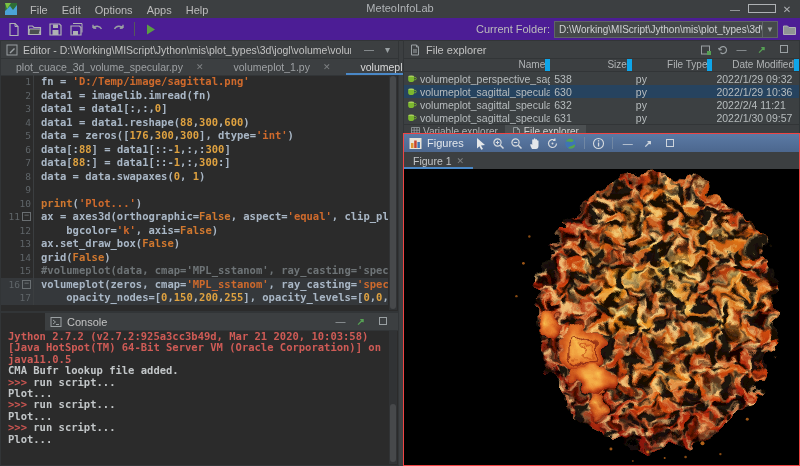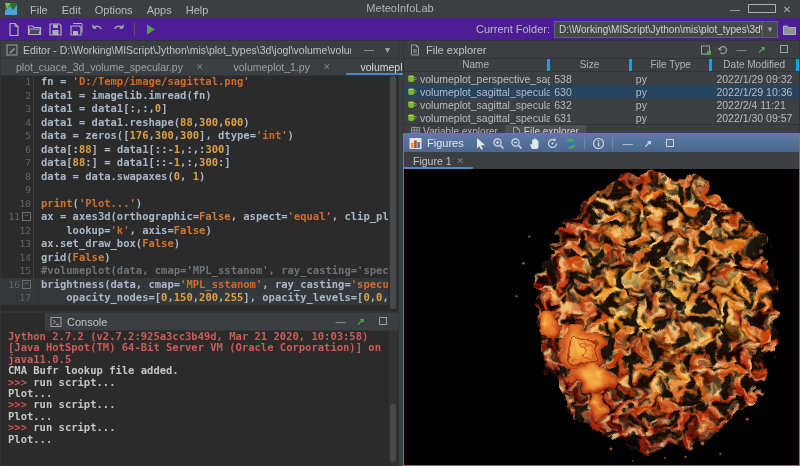--- a/index.html
+++ b/index.html
@@ -51,21 +51,21 @@
   
   .console-panel{top:312px;left:0;width:399px;height:154px;padding-left:44px;}
   .con-body{position:absolute;top:18px;left:7px;right:14px;bottom:1px;overflow:hidden;
             font-family:"DejaVu Sans Mono",monospace;font-size:10.5px;font-weight:600;line-height:11.4px;}
   .jylogo{display:flex;align-items:flex-end;gap:4px;height:21px;margin-bottom:2px;}
   .jylogo-text{font-size:15px;font-weight:bold;color:#66a81e;font-family:"Liberation Sans",sans-serif;}
   .conl .err{color:#cf5b56}.conl .prompt{color:#c75450}.conl .p{color:#c2c6c8}
   
   .fx-panel{top:40px;left:403px;width:397px;height:93px;background:#3c3f41;}
   .fx-colheads{display:flex;height:12px;background:#3c3f41;border-bottom:1px solid #323537;font-size:10px;color:#b0b3b5;}
-  .fx-col{border-right:3px solid #0ea5e9;text-align:center;line-height:12px;box-sizing:border-box;}
+  .fx-col{border-right:5px solid #0ea5e9;text-align:right;line-height:12px;box-sizing:border-box;}
   .fx-rows{background:#3c4042;}
   .fx-row{display:flex;height:13px;align-items:center;font-size:10.5px;color:#b7bcbe;}
   .fx-row.sel{background:#26435f;}
   .fx-cell{overflow:hidden;white-space:nowrap;box-sizing:border-box;}
   .c0{width:147px;padding-left:3px;display:flex;align-items:center;gap:3px;}
   .c1{width:82px;padding-left:4px;}.c2{width:81px;padding-left:4px;}.c3{width:87px;padding-left:4px;}
   .cup{width:10px;height:10px;flex:none;}
   .fx-tabs{display:flex;height:12px;background:#3c3f41;border-top:1px solid #323537;align-items:stretch;}
   .fx-tab{display:flex;align-items:center;gap:3px;padding:0 7px;font-size:10px;color:#b0b3b5;justify-content:space-between;}
   .fx-tab.active{background:#4c5052;color:#d0d0d0;}
@@ -233,21 +233,21 @@
           <span class="gut">
             <span>11</span>
             <span class="foldbox">–</span>
           </span>
           <span class="ct"><span class="p">ax = axes3d(orthographic=</span><span class="k">False</span><span class="p">, aspect=</span><span class="s">'equal'</span><span class="p">, clip_plane=</span></span>
         </div>
         <div class="cl">
           <span class="gut">
             <span>12</span>
           </span>
-          <span class="ct"><span class="p">    lookup=</span><span class="s">'k'</span><span class="p">, axis=</span><span class="k">False</span><span class="p">)</span></span>
+          <span class="ct"><span class="p">    bgcolor=</span><span class="s">'k'</span><span class="p">, axis=</span><span class="k">False</span><span class="p">)</span></span>
         </div>
         <div class="cl">
           <span class="gut">
             <span>13</span>
           </span>
           <span class="ct"><span class="p">ax.set_draw_box(</span><span class="k">False</span><span class="p">)</span></span>
         </div>
         <div class="cl">
           <span class="gut">
             <span>14</span>
@@ -258,21 +258,21 @@
           <span class="gut">
             <span>15</span>
           </span>
           <span class="ct"><span class="c">#volumeplot(data, cmap='MPL_sstanom', ray_casting='specular', brightness=1.5)</span></span>
         </div>
         <div class="cl hl">
           <span class="gut">
             <span>16</span>
             <span class="foldbox">–</span>
           </span>
-          <span class="ct"><span class="p">brightness(data, cmap=</span><span class="s">'MPL_sstanom'</span><span class="p">, ray_casting=</span><span class="s">'specular'</span></span>
+          <span class="ct"><span class="p">volumeplot(zeros, cmap=</span><span class="s">'MPL_sstanom'</span><span class="p">, ray_casting=</span><span class="s">'specular'</span></span>
         </div>
         <div class="cl hl">
           <span class="gut">
             <span>17</span>
           </span>
           <span class="ct"><span class="p">    opacity_nodes=[</span><span class="n">0</span><span class="p">,</span><span class="n">150</span><span class="p">,</span><span class="n">200</span><span class="p">,</span><span class="n">255</span><span class="p">], opacity_levels=[</span><span class="n">0</span><span class="p">,</span><span class="n">0</span><span class="p">,</span></span>
         </div>
       </div>
     <div class="vscroll">
         <div class="thumb" style="top:1px;bottom:1px;"></div>

